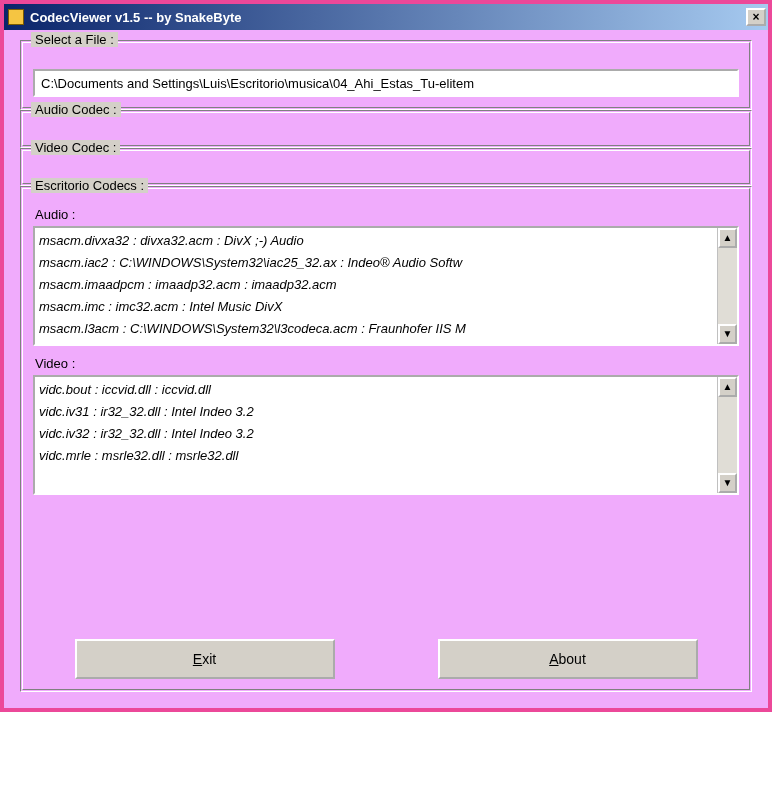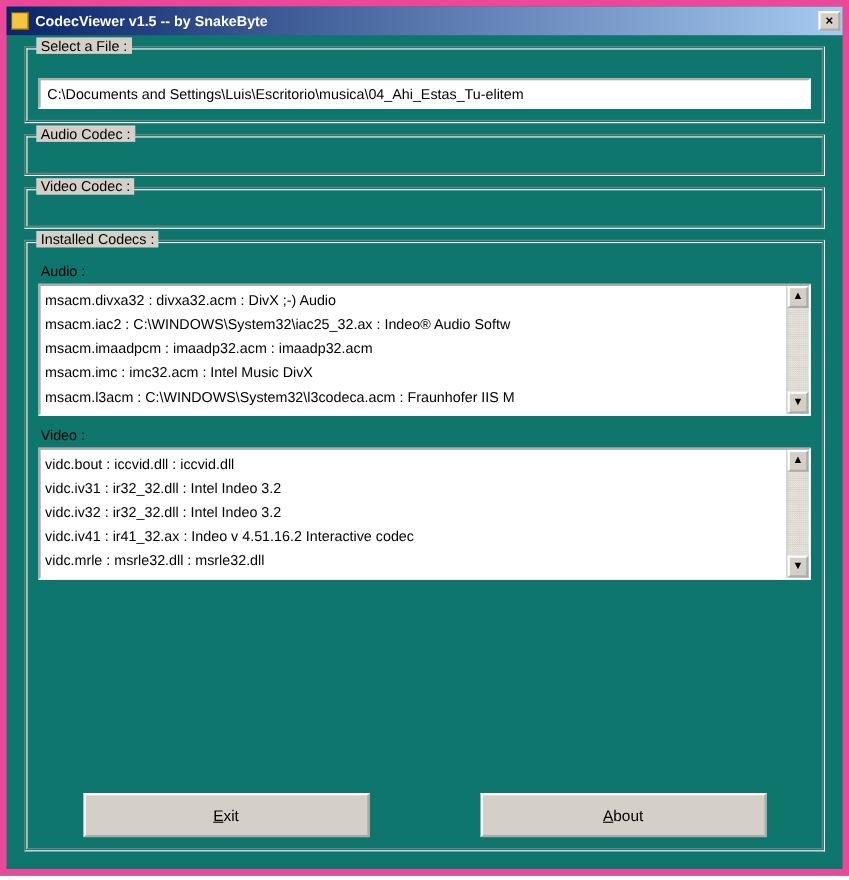--- a/index.html
+++ b/index.html
@@ -8,23 +8,23 @@
     padding: 0;
     background: #fff;
     font-family: "Tahoma", "MS Sans Serif", sans-serif;
     font-size: 13px;
     width: 772px;
     height: 800px;
     overflow: hidden;
   }
   .window {
     width: 772px;
-    height: 796px;
-    background: #0f766e;
-    border: 6px solid #ec4899;
+    height: 712px;
+    background: #f0abfc;
+    border: 4px solid #ec4899;
     display: flex;
     flex-direction: column;
   }
   .titlebar {
     height: 26px;
     background: linear-gradient(to right, #0a246a, #a6caf0);
     color: #fff;
     display: flex;
     align-items: center;
     padding: 0 2px 0 4px;
@@ -47,21 +47,20 @@
     font-size: 12px;
     line-height: 14px;
     text-align: center;
     cursor: pointer;
   }
   .client {
     flex: 1;
     padding: 10px 16px 16px 16px;
     display: flex;
     flex-direction: column;
-    gap: 10px;
   }
   .groupbox {
     border: 1px solid #808080;
     border-right-color: #fff;
     border-bottom-color: #fff;
     position: relative;
     padding: 18px 12px 12px 12px;
   }
   .groupbox::before {
     content: "";
@@ -106,21 +105,21 @@
     display: flex;
   }
   .listcontent {
     flex: 1;
     overflow: hidden;
     padding: 2px 4px;
     font-size: 13px;
     line-height: 22px;
     white-space: nowrap;
   }
-  .listcontent div { overflow: hidden; text-overflow: clip; }
+  .listcontent div { overflow: hidden; text-overflow: clip; font-style: italic; }
   .vscroll {
     width: 20px;
     background: #dfdcd5;
     display: flex;
     flex-direction: column;
     border-left: 1px solid #c0c0c0;
   }
   .sbtn {
     height: 20px;
     background: #d4d0c8;
@@ -177,21 +176,21 @@
       <div class="group-legend">Audio Codec :</div>
       <div style="min-height:18px;"></div>
     </div>
 
     <div class="groupbox codec-value-box" style="padding-top:11px;padding-bottom:8px;">
       <div class="group-legend">Video Codec :</div>
       <div style="min-height:18px;"></div>
     </div>
 
     <div class="groupbox installed">
-      <div class="group-legend">Installed Codecs :</div>
+      <div class="group-legend">Escritorio Codecs :</div>
 
       <div class="lists">
         <div>
           <div class="sublabel">Audio :</div>
           <div class="listwrap">
             <div class="listcontent" id="audio-list">
                 <div>msacm.divxa32 : divxa32.acm : DivX ;-) Audio</div>
                 <div>msacm.iac2 : C:\WINDOWS\System32\iac25_32.ax : Indeo® Audio Softw</div>
                 <div>msacm.imaadpcm : imaadp32.acm : imaadp32.acm</div>
                 <div>msacm.imc : imc32.acm : Intel Music DivX</div>
@@ -205,21 +204,20 @@
           </div>
         </div>
 
         <div>
           <div class="sublabel">Video :</div>
           <div class="listwrap">
             <div class="listcontent" id="video-list">
                 <div>vidc.bout : iccvid.dll : iccvid.dll</div>
                 <div>vidc.iv31 : ir32_32.dll : Intel Indeo 3.2</div>
                 <div>vidc.iv32 : ir32_32.dll : Intel Indeo 3.2</div>
-                <div>vidc.iv41 : ir41_32.ax : Indeo v 4.51.16.2 Interactive codec</div>
                 <div>vidc.mrle : msrle32.dll : msrle32.dll</div>
               </div>
             <div class="vscroll">
               <div class="sbtn">▲</div>
               <div class="strack"></div>
               <div class="sbtn">▼</div>
             </div>
           </div>
         </div>
       </div>

